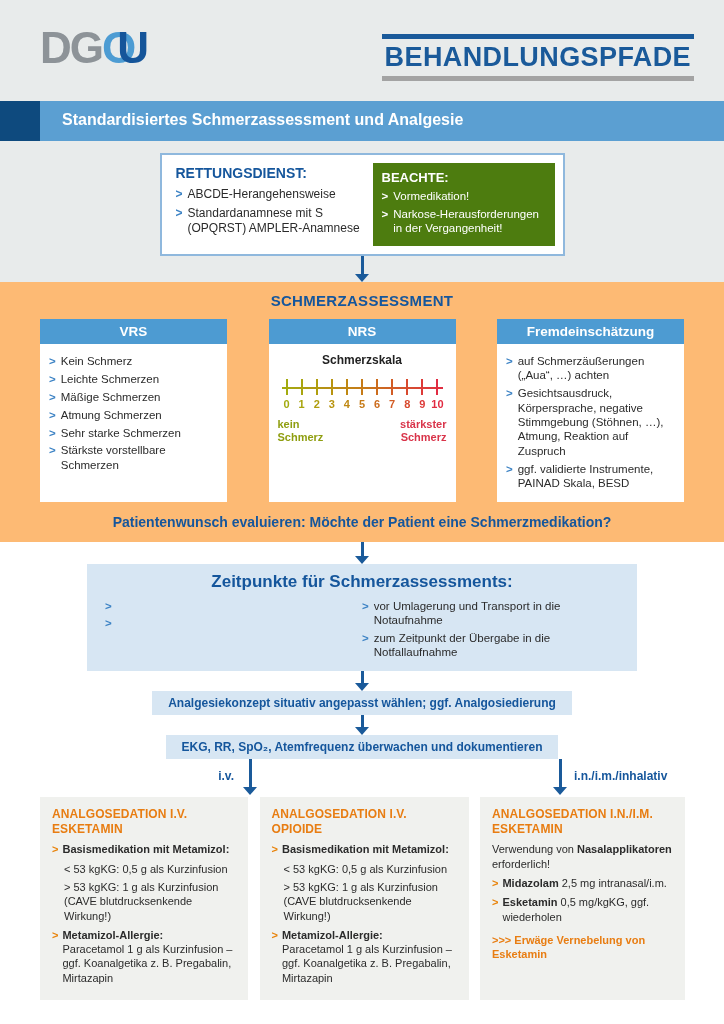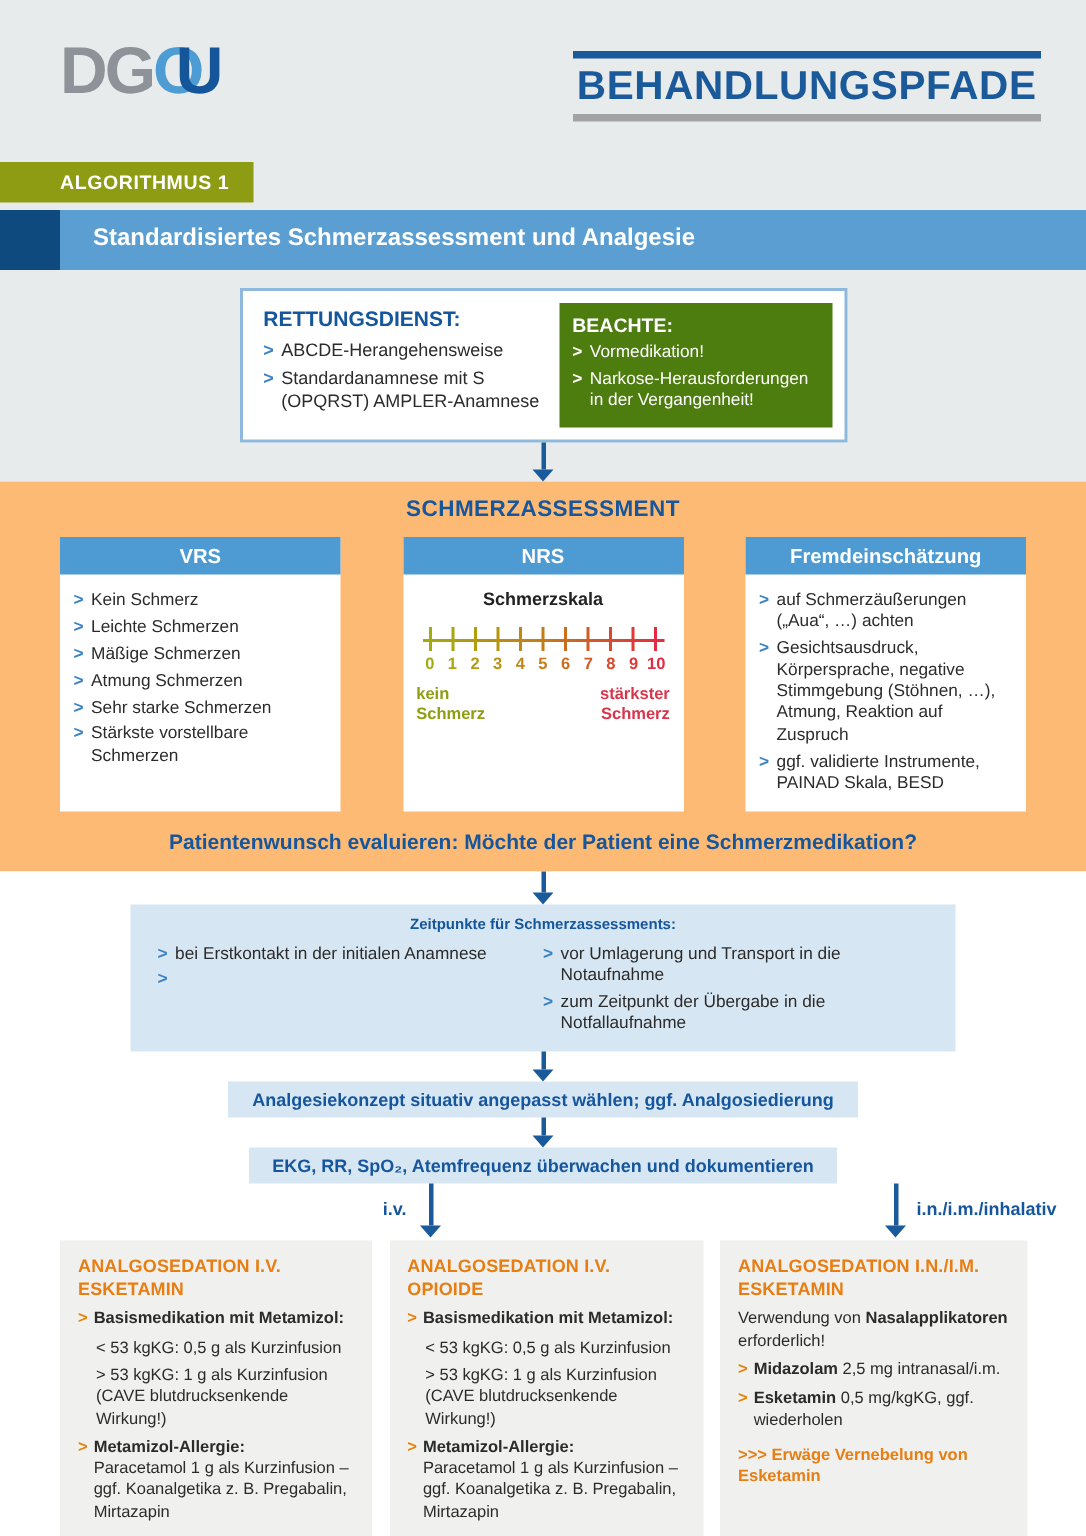--- a/index.html
+++ b/index.html
@@ -63,29 +63,29 @@
   .scale-labels { display:flex; justify-content:space-between; margin-top:8px; }
   .scale-labels .lmin { width:62px; color:#8f9e10; font-weight:bold; font-size:11px; line-height:1.2; }
   .scale-labels .lmax { width:66px; color:#d9344a; font-weight:bold; font-size:11px; line-height:1.2; text-align:right; }
 
   .question { text-align:center; color:#15569c; font-weight:bold; font-size:14px; margin-top:12px; }
 
   
   .bottom-section { background:#fff; padding-bottom:10px; }
 
   .zeit-box { width:550px; margin:0 auto; background:#d7e6f3; padding:8px 18px 9px; }
-  .zeit-title { text-align:center; color:#15569c; font-weight:bold; font-size:10px; margin-bottom:4px; }
+  .zeit-title { text-align:center; color:#15569c; font-weight:bold; font-size:17px; margin-bottom:4px; }
   .zeit-cols { display:flex; }
   .zeit-cols ul { flex:1; }
   .zeit-cols .blist li { font-size:11.5px; margin:3px 0; }
 
   .banner-wrap { text-align:center; }
   .banner { display:inline-block; background:#d7e6f3; color:#15569c; font-weight:bold; font-size:12px; padding:5px 16px; }
 
-  .routes { position:relative; height:38px;margin-left:37px; }
+  .routes { position:relative; height:38px; }
   .varrow { position:absolute; top:0; bottom:2px; display:flex; flex-direction:column; align-items:center; width:14px; }
   .varrow .stem { width:3px; flex:1; background:#1a5a9a; }
   .varrow .head { width:0; height:0; border-left:7px solid transparent; border-right:7px solid transparent; border-top:8px solid #1a5a9a; }
   .route-label { position:absolute; top:10px; color:#15569c; font-weight:bold; font-size:12px; }
   .lab-left { left:186px; width:48px; text-align:right; }
   .lab-right { left:574px; }
   .arr-left { left:243px; }
   .arr-right { left:553px; }
 
   .panels { display:flex; justify-content:space-between; padding:0 39px 0 40px; align-items:stretch; }
@@ -105,21 +105,20 @@
 
   <div class="top-section">
 
     <div class="masthead">
       <div class="logo-row">
         <div class="logo-word"><span class="dg">DG</span><span class="o">O</span><span class="u">U</span></div>
       </div>
       <div class="brand">BEHANDLUNGSPFADE</div>
     </div>
 
-    <div class="badge">ALGORITHMUS 1</div>
 
     <div class="titlebar">
       <div class="navy"></div>
       <div class="tbody">
         <h1>Standardisiertes Schmerzassessment und Analgesie</h1>
       </div>
     </div>
 
     <div class="topgap"></div>
 
@@ -282,21 +281,20 @@
         <div class="stem"></div>
         <div class="head"></div>
       </div>
 
     <div class="zeit-box">
       <div class="zeit-title">Zeitpunkte für Schmerzassessments:</div>
       <div class="zeit-cols">
         <ul class="blist">
           <li>
               <span class="chev">&gt;</span>
-              <span>bei Erstkontakt in der initialen Anamnese</span>
             </li>
           <li>
               <span class="chev">&gt;</span>
             </li>
         </ul>
         <ul class="blist">
           <li>
               <span class="chev">&gt;</span>
               <span>vor Umlagerung und Transport in die Notaufnahme</span>
             </li>

